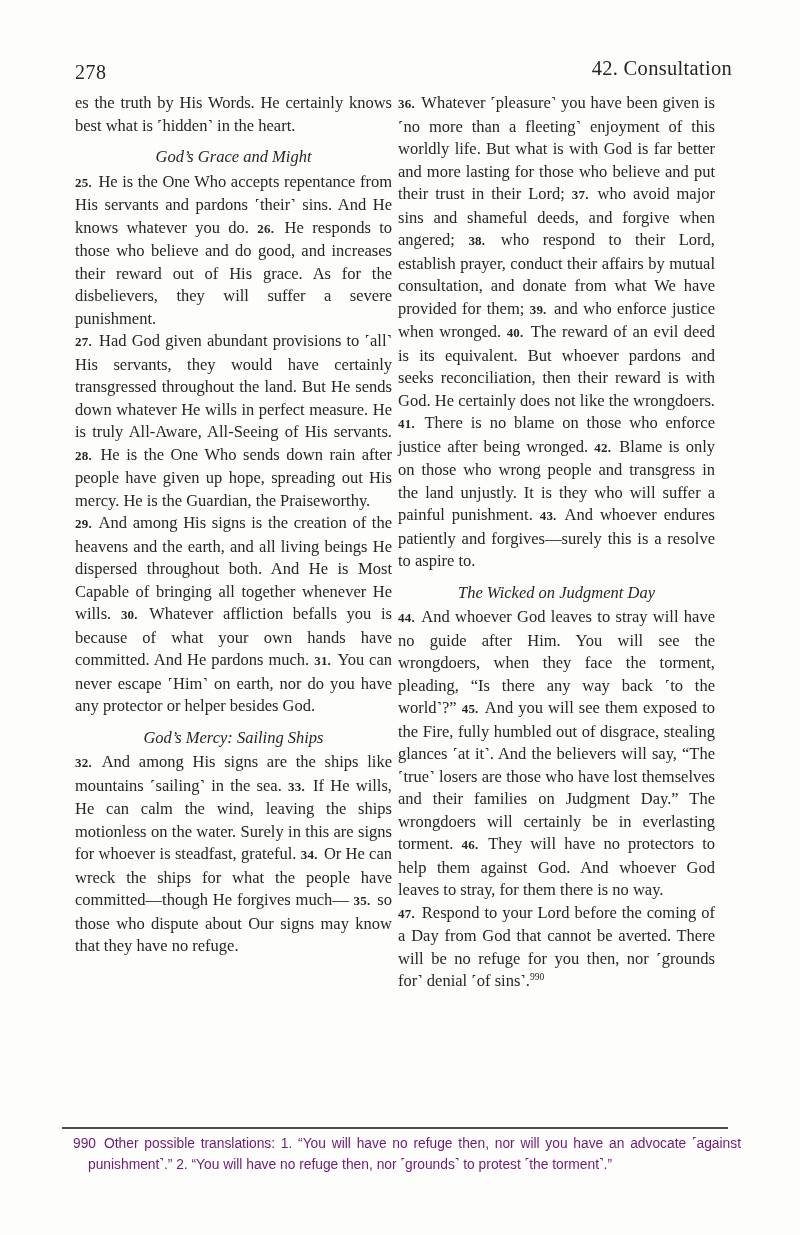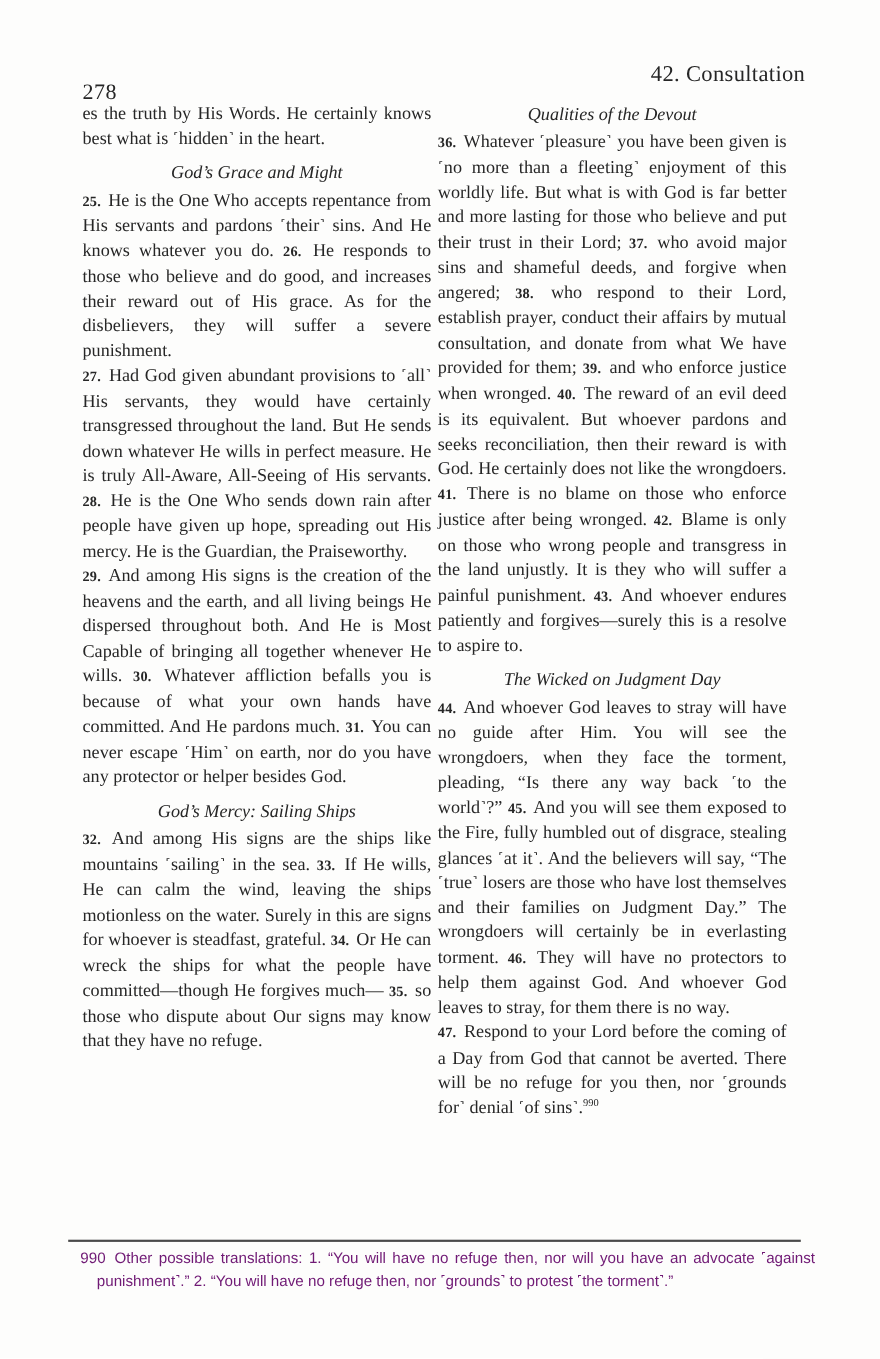--- a/index.html
+++ b/index.html
@@ -14,21 +14,21 @@
     background:var(--paper);
     color:var(--ink);
     font-family:"Liberation Serif","DejaVu Serif","DejaVu Sans",serif;
     overflow:hidden;
   }
   
   .header{
     position:absolute;top:57px;left:75px;width:657px;height:30px;
   }
   .page-number{
-    position:absolute;left:0;top:16px;
+    position:absolute;left:0;top:4px;
     font-size:20px;letter-spacing:0.5px;
   }
   .page-title{
     text-align:right;
     font-size:20.5px;
     letter-spacing:0.3px;
   }
   
   .columns{
     position:absolute;top:92px;left:75px;width:657px;
@@ -95,21 +95,20 @@
     <div class="col" id="col-left">
         <p><span>es the truth by His Words. He certainly knows best what is ˹hidden˺ in the heart.</span></p>
         <div class="heading">God’s Grace and Might</div>
         <p><span class="vnum">25.</span><span> He is the One Who accepts repentance from His servants and pardons ˹their˺ sins. And He knows whatever you do. </span><span class="vnum">26.</span><span> He responds to those who believe and do good, and increases their reward out of His grace. As for the disbelievers, they will suffer a severe punishment.</span></p>
         <p><span class="vnum">27.</span><span> Had God given abundant provisions to ˹all˺ His servants, they would have certainly transgressed throughout the land. But He sends down whatever He wills in perfect measure. He is truly All-Aware, All-Seeing of His servants. </span><span class="vnum">28.</span><span> He is the One Who sends down rain after people have given up hope, spreading out His mercy. He is the Guardian, the Praiseworthy.</span></p>
         <p><span class="vnum">29.</span><span> And among His signs is the creation of the heavens and the earth, and all living beings He dispersed throughout both. And He is Most Capable of bringing all together whenever He wills. </span><span class="vnum">30.</span><span> Whatever affliction befalls you is because of what your own hands have committed. And He pardons much. </span><span class="vnum">31.</span><span> You can never escape ˹Him˺ on earth, nor do you have any protector or helper besides God.</span></p>
         <div class="heading">God’s Mercy:  Sailing Ships</div>
         <p><span class="vnum">32.</span><span> And among His signs are the ships like mountains ˹sailing˺ in the sea. </span><span class="vnum">33.</span><span> If He wills, He can calm the wind, leaving the ships motionless on the water. Surely in this are signs for whoever is steadfast, grateful. </span><span class="vnum">34.</span><span> Or He can wreck the ships for what the people have committed—though He forgives much— </span><span class="vnum">35.</span><span> so those who dispute about Our signs may know that they have no refuge.</span></p>
       </div>
     <div class="col" id="col-right">
-        <div class="heading">Qualities of the Devout</div>
         <p><span class="vnum">36.</span><span> Whatever ˹pleasure˺ you have been given is ˹no more than a fleeting˺ enjoyment of this worldly life. But what is with God is far better and more lasting for those who believe and put their trust in their Lord; </span><span class="vnum">37.</span><span> who avoid major sins and shameful deeds, and forgive when angered; </span><span class="vnum">38.</span><span> who respond to their Lord, establish prayer, conduct their affairs by mutual consultation, and donate from what We have provided for them; </span><span class="vnum">39.</span><span> and who enforce justice when wronged. </span><span class="vnum">40.</span><span> The reward of an evil deed is its equivalent. But whoever pardons and seeks reconciliation, then their reward is with God. He certainly does not like the wrongdoers. </span><span class="vnum">41.</span><span> There is no blame on those who enforce justice after being wronged. </span><span class="vnum">42.</span><span> Blame is only on those who wrong people and transgress in the land unjustly. It is they who will suffer a painful punishment. </span><span class="vnum">43.</span><span> And whoever endures patiently and forgives—surely this is a resolve to aspire to.</span></p>
         <div class="heading">The Wicked on Judgment Day</div>
         <p><span class="vnum">44.</span><span> And whoever God leaves to stray will have no guide after Him. You will see the wrongdoers, when they face the torment, pleading, “Is there any way back ˹to the world˺?” </span><span class="vnum">45.</span><span> And you will see them exposed to the Fire, fully humbled out of disgrace, stealing glances ˹at it˺. And the believers will say, “The ˹true˺ losers are those who have lost themselves and their families on Judgment Day.” The wrongdoers will certainly be in everlasting torment. </span><span class="vnum">46.</span><span> They will have no protectors to help them against God. And whoever God leaves to stray, for them there is no way.</span></p>
         <p><span class="vnum">47.</span><span> Respond to your Lord before the coming of a Day from God that cannot be averted. There will be no refuge for you then, nor ˹grounds for˺ denial ˹of sins˺.</span><sup class="fnref">990</sup></p>
       </div>
   </div>
 
   <div class="footnote-rule"></div>
   <div class="footnote">
     <span class="fn-num">990</span><span>Other possible translations: 1.  “You will have no refuge then, nor will you have an advocate ˹against punishment˺.” 2.  “You will have no refuge then, nor ˹grounds˺ to protest ˹the torment˺.”</span>

